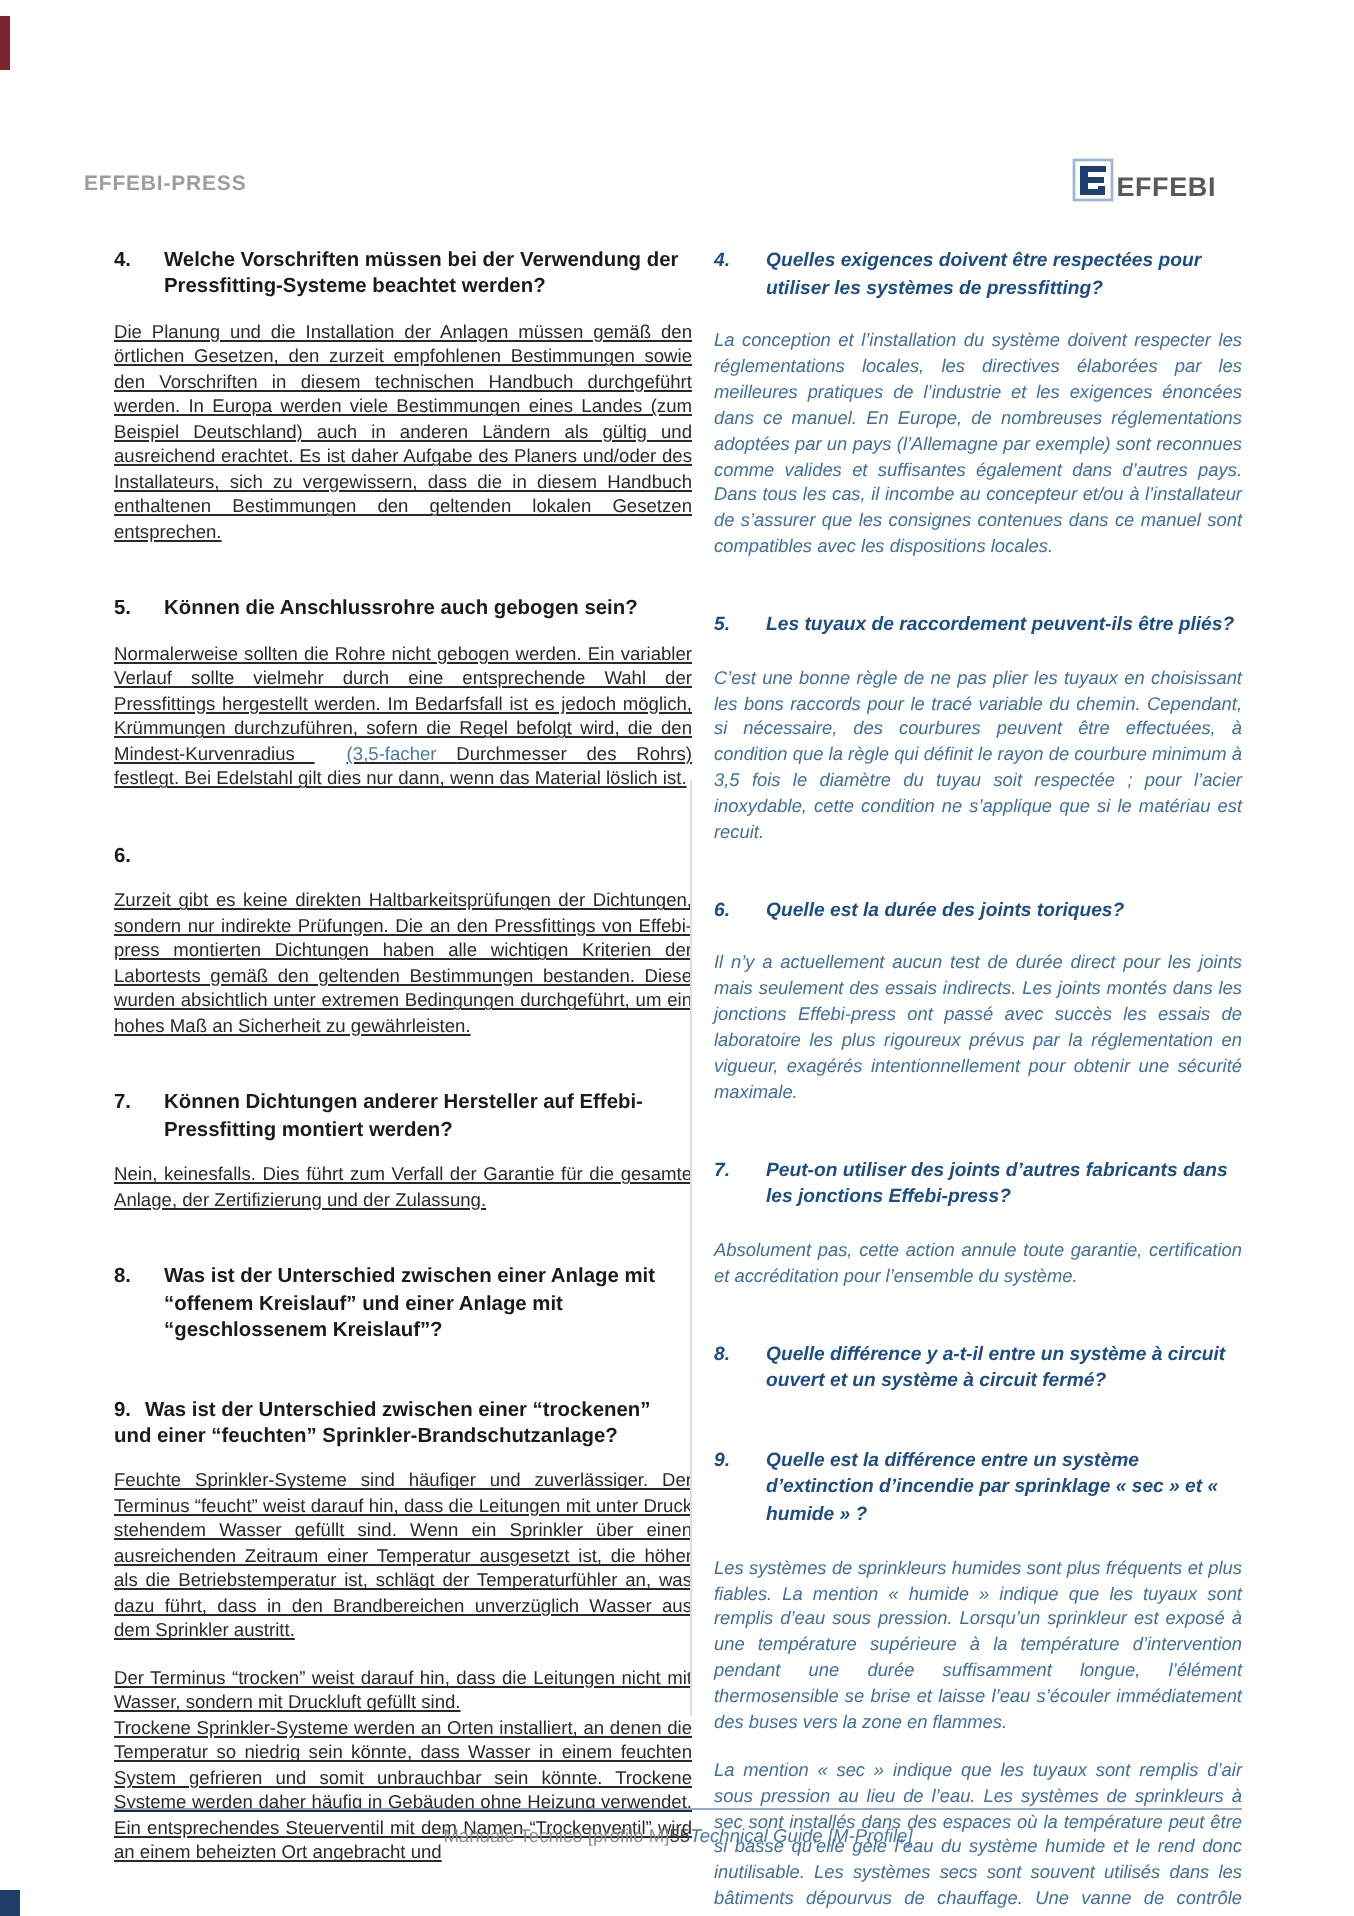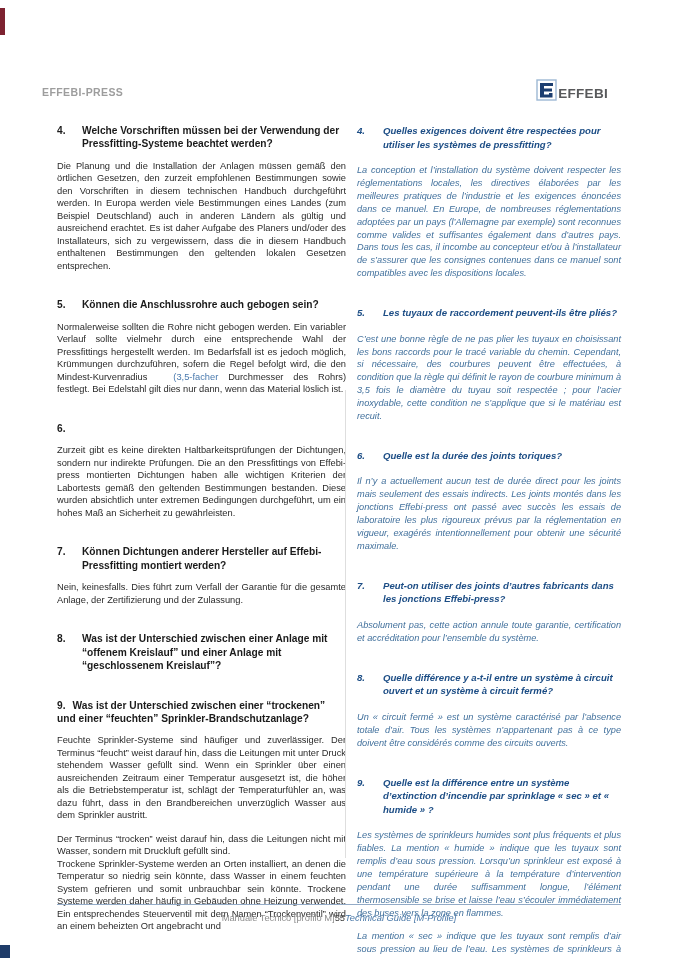--- a/index.html
+++ b/index.html
@@ -41,21 +41,21 @@
   .q-title .q-num{flex:0 0 25px;}
   .q-title.flush{display:block;}
   .q-title.flush .q-num{margin-right:7px;}
   .q-title-de{font-size:10.2px;line-height:1.32;font-weight:bold;color:#1b1b1b;}
   .q-title-fr{font-size:9.6px;line-height:1.42;font-weight:bold;font-style:italic;color:#1c4d85;}
   .q-title-fr .q-num{flex:0 0 26px;}
 
   .body{margin:0;text-align:justify;}
   .body + .body{margin-top:11px;}
   .body.no-gap{margin-top:0;}
-  .body-de{font-size:9.3px;line-height:1.345;color:#2a2a2a;}
+  .body-de{font-size:9.3px;line-height:1.345;color:#2a2a2a;text-decoration:underline;}
   .body-fr{font-size:9.2px;line-height:1.4;font-style:italic;color:#41709c;}
   .col-fr .q-title{margin-bottom:13px;}
   .hl-blue{color:#4a7aae;padding-left:16px;}
 
   
   .col-divider{position:absolute;left:345px;top:390px;width:1px;height:468px;background:#dedede;}
 
   
   .footer-rule{position:absolute;left:57px;top:904px;width:564px;height:1px;background:#93abc7;}
   .footer{
@@ -170,21 +170,20 @@
         <span class="q-text">Peut-on utiliser des joints d’autres fabricants dans les jonctions Effebi-press?</span>
       </div>
       <p class="body body-fr">Absolument pas, cette action annule toute garantie, certification et accréditation pour l’ensemble du système.</p>
     </div>
 
     <div class="qa">
       <div class="q-title q-title-fr">
         <span class="q-num">8.</span>
         <span class="q-text">Quelle différence y a-t-il entre un système à circuit ouvert et un système à circuit fermé?</span>
       </div>
-      <p class="body body-fr">Un « circuit fermé » est un système caractérisé par l’absence totale d’air. Tous les systèmes n’appartenant pas à ce type doivent être considérés comme des circuits ouverts.</p>
     </div>
 
     <div class="qa">
       <div class="q-title q-title-fr">
         <span class="q-num">9.</span>
         <span class="q-text">Quelle est la différence entre un système d’extinction d’incendie par sprinklage « sec » et « humide » ?</span>
       </div>
       <p class="body body-fr">Les systèmes de sprinkleurs humides sont plus fréquents et plus fiables. La mention « humide » indique que les tuyaux sont remplis d’eau sous pression. Lorsqu’un sprinkleur est exposé à une température supérieure à la température d’intervention pendant une durée suffisamment longue, l’élément thermosensible se brise et laisse l’eau s’écouler immédiatement des buses vers la zone en flammes.</p>
       <p class="body body-fr">La mention « sec » indique que les tuyaux sont remplis d’air sous pression au lieu de l’eau. Les systèmes de sprinkleurs à sec sont installés dans des espaces où la température peut être si basse qu’elle gèle l’eau du système humide et le rend donc inutilisable. Les systèmes secs sont souvent utilisés dans les bâtiments dépourvus de chauffage. Une vanne de contrôle spéciale dénommée « vanne à sec » est située dans une zone chauffée et évite l’entrée d’eau jusqu’au moment où un incendie provoque le déclenchement des sprinkleurs. Lorsque les buses s’ouvrent, de l’air se dégage et la pression dans les tuyaux diminue, provoquant l’ouverture de la vanne</p>
     </div>

